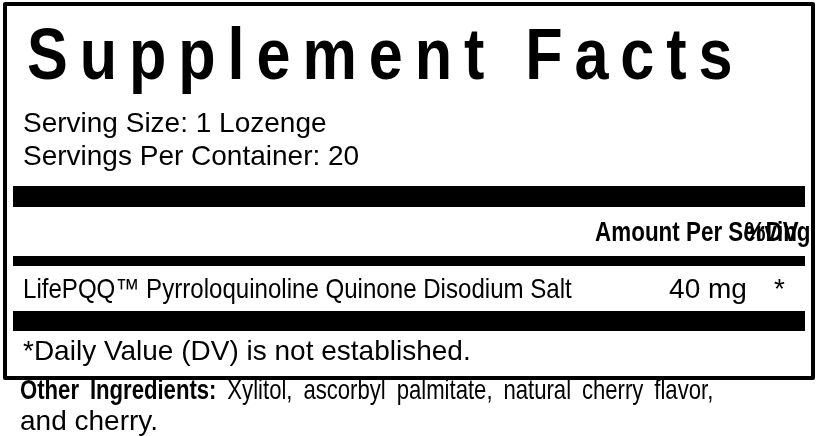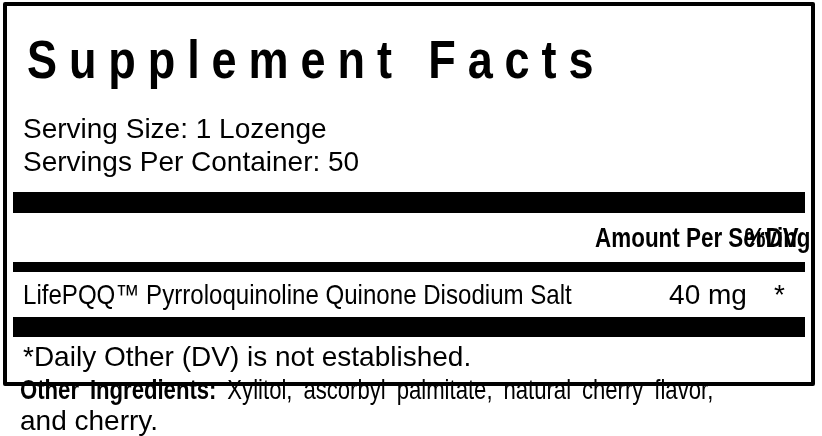--- a/index.html
+++ b/index.html
@@ -15,22 +15,22 @@
   .panel{
     position:absolute;
     left:3px; top:2px;
     width:812px;
     border:4px solid #000;
     border-radius:2px;
     background:#fff;
   }
 
   .title{
-    margin:16px 0 0 20px;
-    font-size:53px;
+    margin:10px 0 0 20px;
+    font-size:72px;
     font-weight:bold;
     line-height:76px;
     white-space:nowrap;
   }
   .title-inner{
     display:inline-block;
     letter-spacing:14px;
     transform:scaleX(0.85);
     transform-origin:0 50%;
     white-space:nowrap;
@@ -96,21 +96,21 @@
 <body>
 
 <div class="panel">
 
   <div class="title">
     <span class="title-inner">Supplement Facts</span>
   </div>
 
   <div class="serving-block">
     <div class="serving-line">Serving Size: 1 Lozenge</div>
-    <div class="serving-line">Servings Per Container: 50</div>
+    <div class="serving-line">Servings Per Container: 20</div>
   </div>
 
   <div class="bar bar-thick-top"></div>
 
   <div class="hrow header-row">
     <div class="cell-name"></div>
     <div class="cell-amount">
       <span class="hdr-bold cond-right-83">Amount Per Serving</span>
     </div>
     <div class="cell-dv">
@@ -123,21 +123,21 @@
   <div class="hrow ing-row">
     <div class="cell-name">
       <span class="cond-left-86">LifePQQ™ Pyrroloquinoline Quinone Disodium Salt</span>
     </div>
     <div class="cell-amount">40 mg</div>
     <div class="cell-dv">*</div>
   </div>
 
   <div class="bar bar-thick-bottom"></div>
 
-  <div class="footnote">*Daily Other (DV) is not established.</div>
+  <div class="footnote">*Daily Value (DV) is not established.</div>
 
 </div>
 
 <div class="other">
   <div>
     <span class="oi-line1-inner"><span class="oi-label">Other Ingredients:</span> <span>Xylitol, ascorbyl palmitate, natural cherry flavor,</span></span>
   </div>
   <div>and cherry.</div>
 </div>
 

